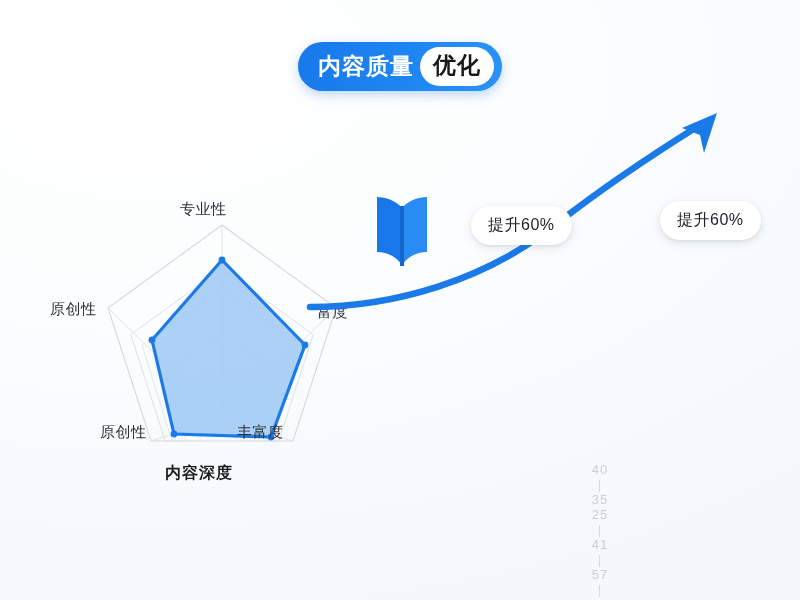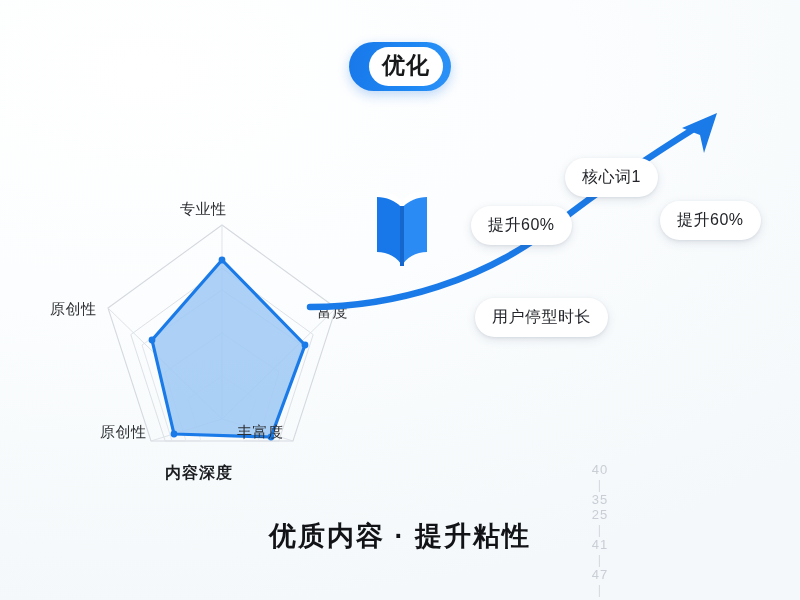--- a/index.html
+++ b/index.html
@@ -96,20 +96,21 @@
     font-size:27px;font-weight:700;color:#121316;letter-spacing:2px;
     white-space:nowrap;
   }
 </style>
 </head>
 <body>
 
 <div id="stage">
 
   <div class="badge">
+    <span class="badge-main">内容质量</span>
     <span class="badge-chip">优化</span>
   </div>
 
 
   <svg id="radar" width="360" height="230" viewBox="0 0 360 230">
     <g>
 
       <polygon points="200,10 314,93 271,226 129,226 86,93" fill="none" stroke="#d5d9df" stroke-width="1.1"></polygon>
 
       <polygon points="200,53.2 291.2,119.6 256.8,226 143.2,226 108.8,119.6" fill="none" stroke="#dde1e6" stroke-width="1"></polygon>
@@ -149,34 +150,31 @@
   </svg>
 
   <svg id="book" width="56" height="86" viewBox="0 0 56 86">
     <path d="M27 14 C 20 7, 11 5, 3 5 L 3 12 C 11 12, 20 14, 27 20 Z" fill="#ffffff"></path>
     <path d="M29 14 C 36 7, 45 5, 53 5 L 53 12 C 45 12, 36 14, 29 20 Z" fill="#ffffff"></path>
     <path d="M3 11 C 12 11, 22 15, 27 21 L 27 78 C 22 70, 12 66, 3 66 Z" fill="#1878ea"></path>
     <path d="M53 11 C 44 11, 34 15, 29 21 L 29 78 C 34 70, 44 66, 53 66 Z" fill="#2b8bf5"></path>
     <path d="M26 20 L 30 20 L 30 80 L 26 80 Z" fill="#1567ce"></path>
   </svg>
 
-  <div class="tag tag-kw1">核心词1</div>
   <div class="tag tag-up-left">提升60%</div>
   <div class="tag tag-up-right">提升60%</div>
-  <div class="tag tag-dwell">用户停型时长</div>
 
   <div id="scale">
     <span>40</span>
     <span class="tick">|</span>
     <span>35</span>
     <span>25</span>
     <span class="tick">|</span>
     <span>41</span>
     <span class="tick">|</span>
-    <span>47</span>
+    <span>57</span>
     <span class="tick">|</span>
     <span>15</span>
   </div>
 
   <div class="depth">内容深度</div>
-  <div class="footer">优质内容 · 提升粘性</div>
 
 </div>
 
 </body></html>

